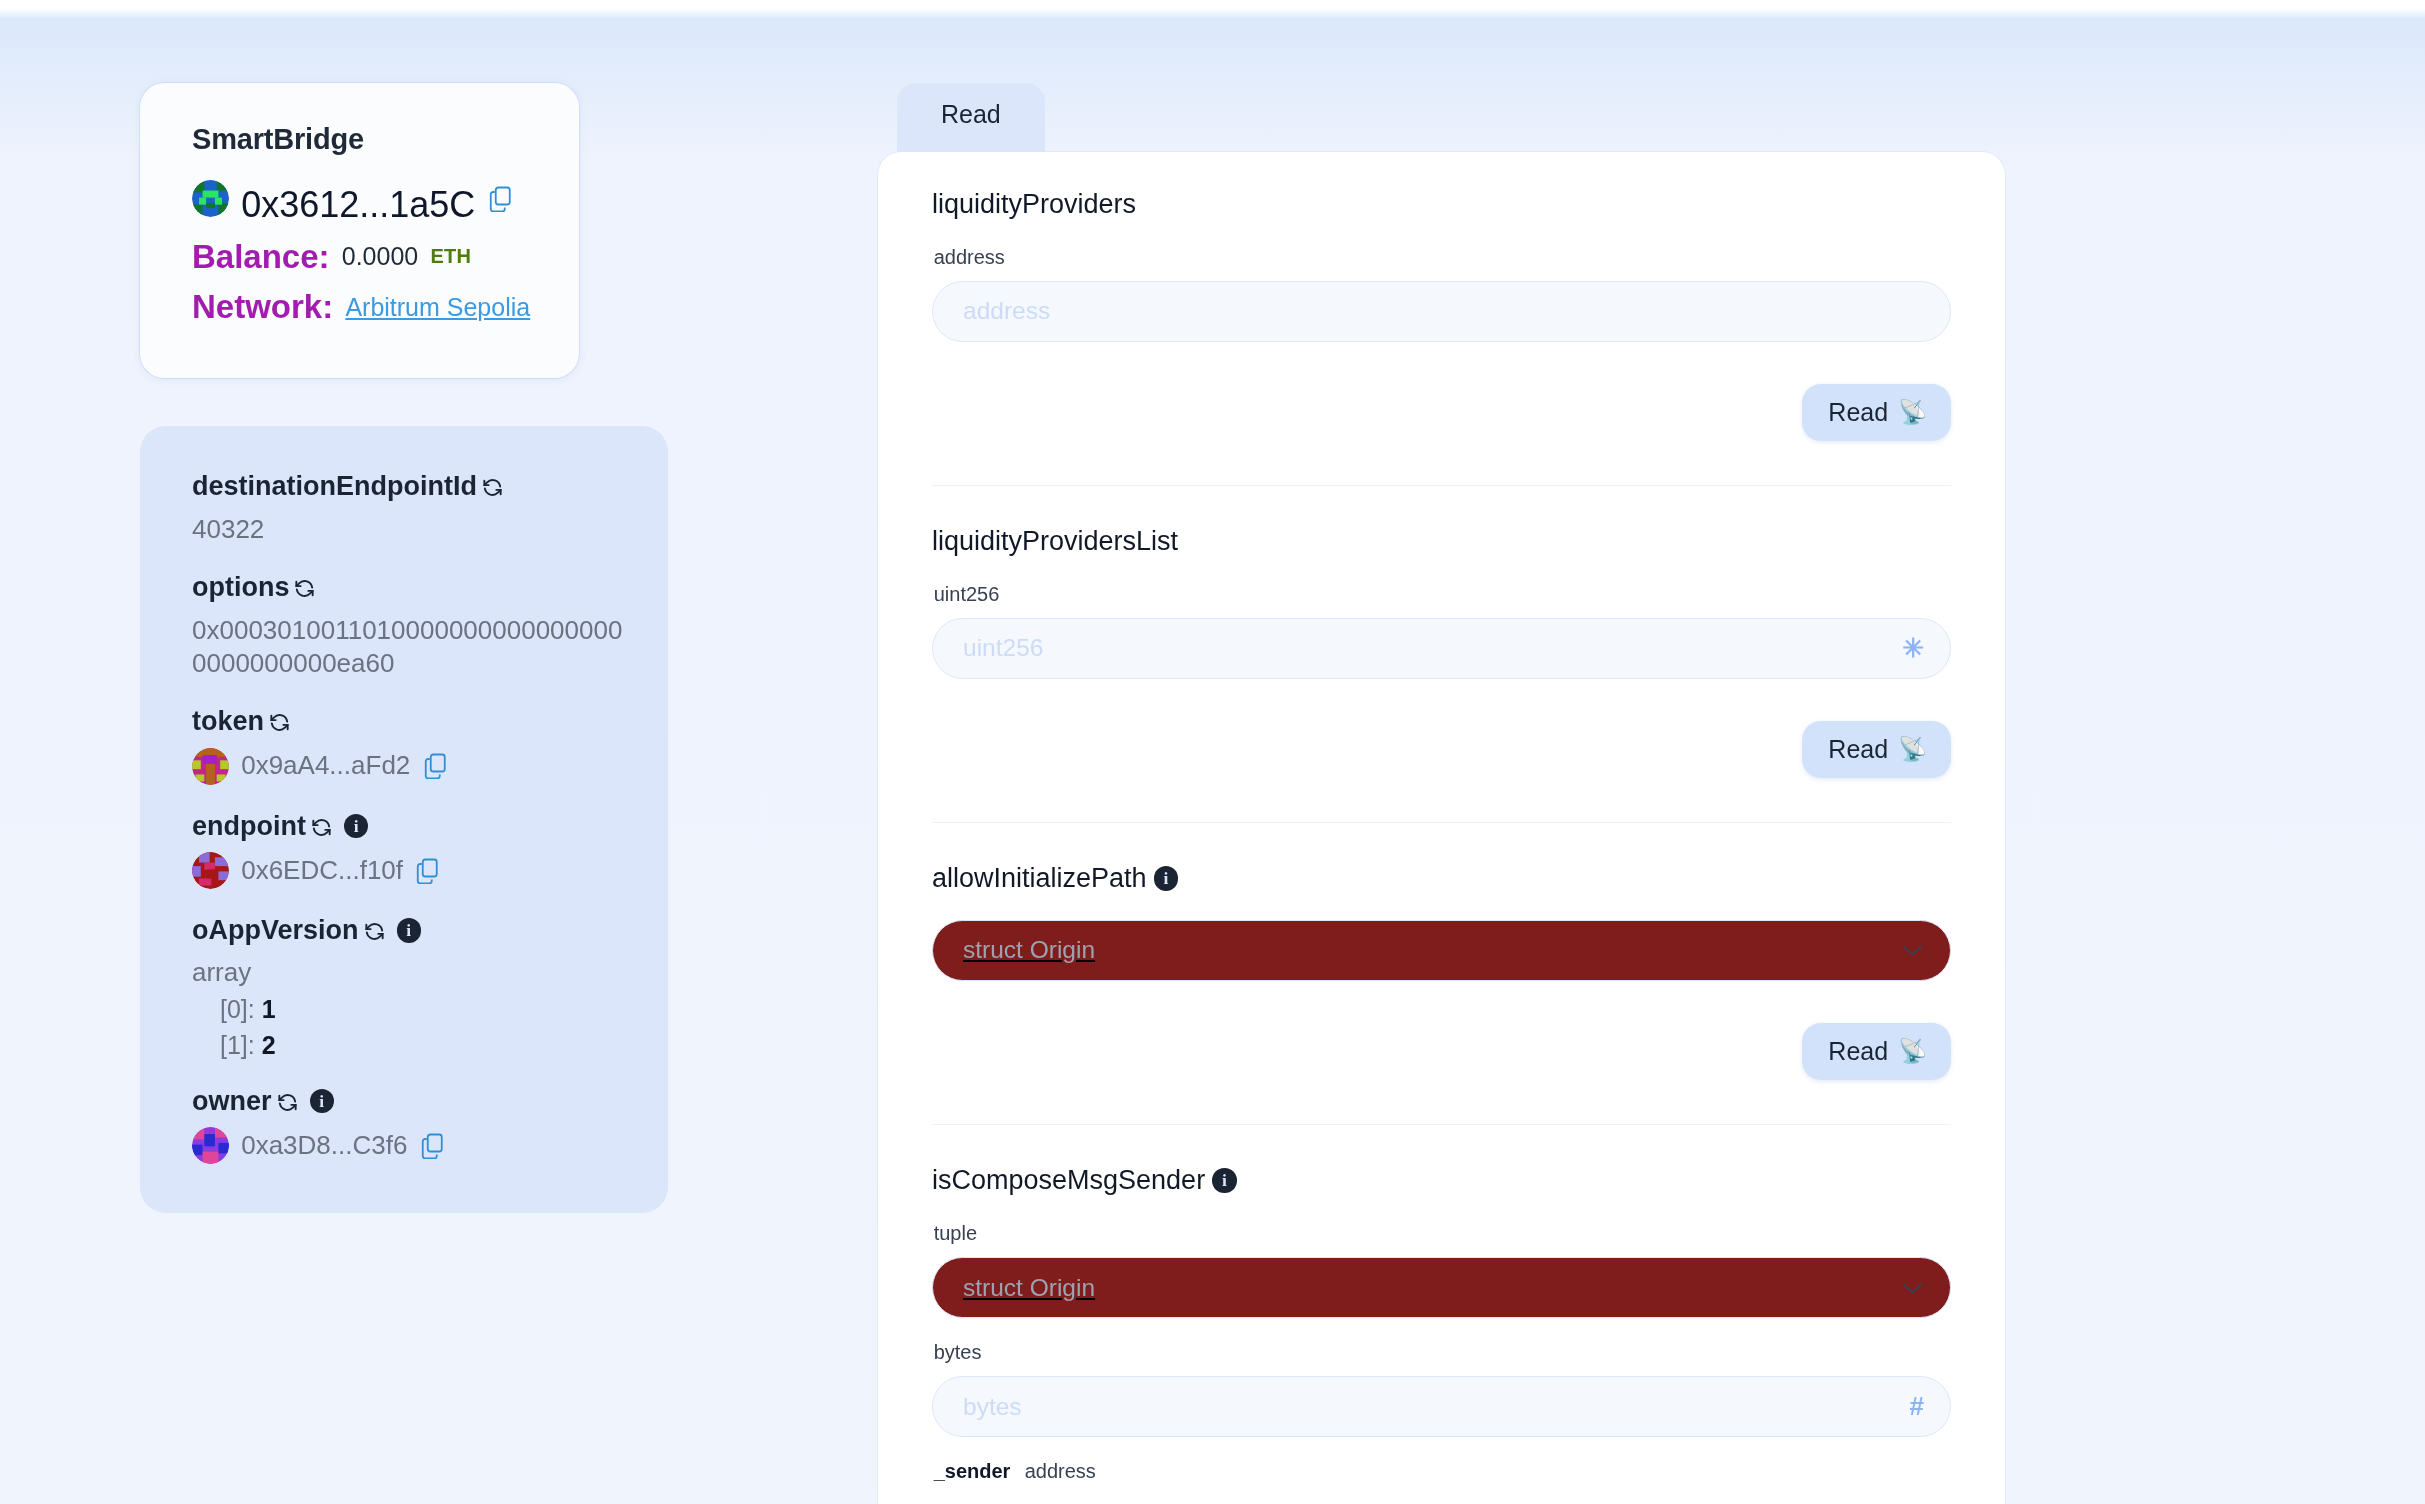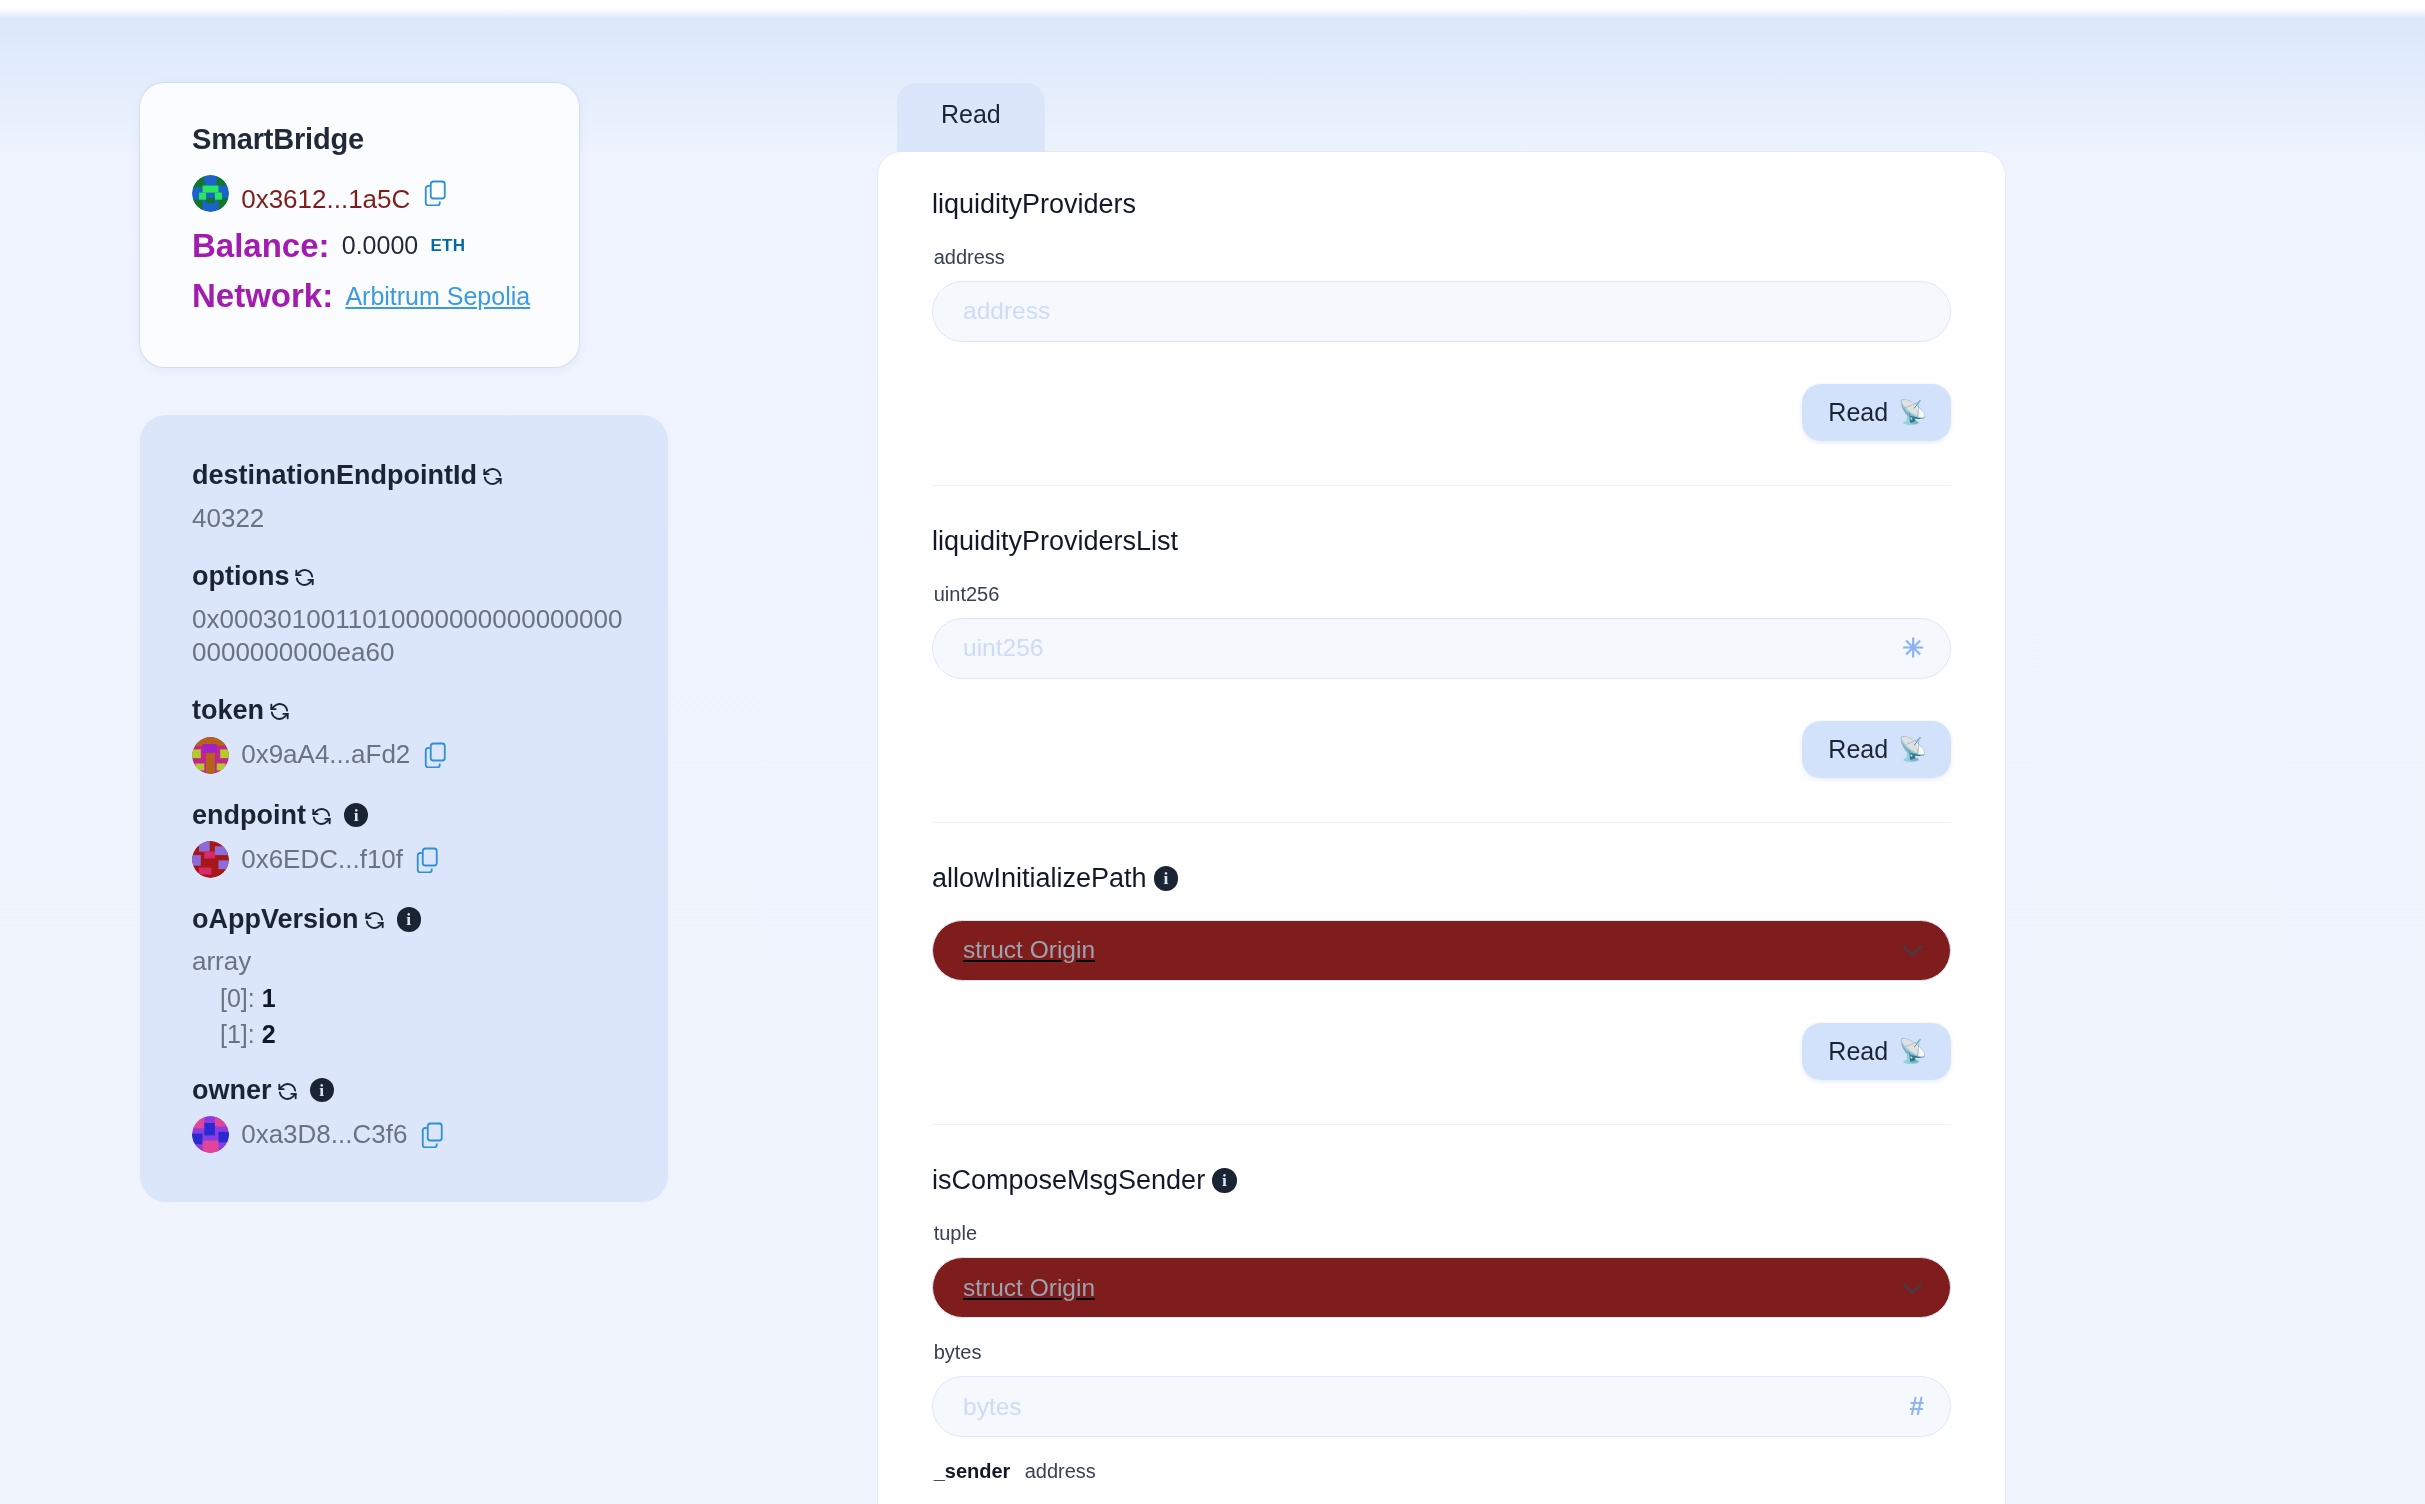--- a/index.html
+++ b/index.html
@@ -34,24 +34,24 @@
     border-radius: 24.5px;
     padding: 40px 38px 40px 52px;
     box-shadow: 0 1.7px 8.7px rgba(100,130,190,0.10), 0 0 0 0.9px rgba(210,225,248,0.9);
     width: 439px;
   }
   .acct-title {
     font-size: 29px; font-weight: bold; color: #1f2937;
     letter-spacing: -0.2px; margin-bottom: 15.7px;
   }
   .acct-row { display: flex; align-items: center; gap: 12.2px; margin-bottom: 12.2px; }
-  .acct-addr { font-size: 26px; color: #7f1d1d; margin-top: 12px; }
+  .acct-addr { font-size: 36px; color: #0f172a; margin-top: 12px; }
   .label-b { font-weight: bold; color: #a21caf; font-size: 33px; }
   .val { color: #1f2937; font-size: 25px; }
-  .eth-unit { font-size: 17px; font-weight: bold; color: #0369a1; letter-spacing: 0.3px; }
+  .eth-unit { font-size: 20px; font-weight: bold; color: #4d7c0f; letter-spacing: 0.3px; }
   .netlink { color: #3b9ae1; font-size: 25px; }
 
   .avatar { width: 37px; height: 37px; border-radius: 50%; flex: 0 0 37px; overflow: hidden; }
 
   .copy-icon { width: 24.5px; height: 26px; flex: 0 0 24.5px; cursor: pointer; }
 
   
   .state-panel {
     margin-top: 48px;
     width: 528px;

